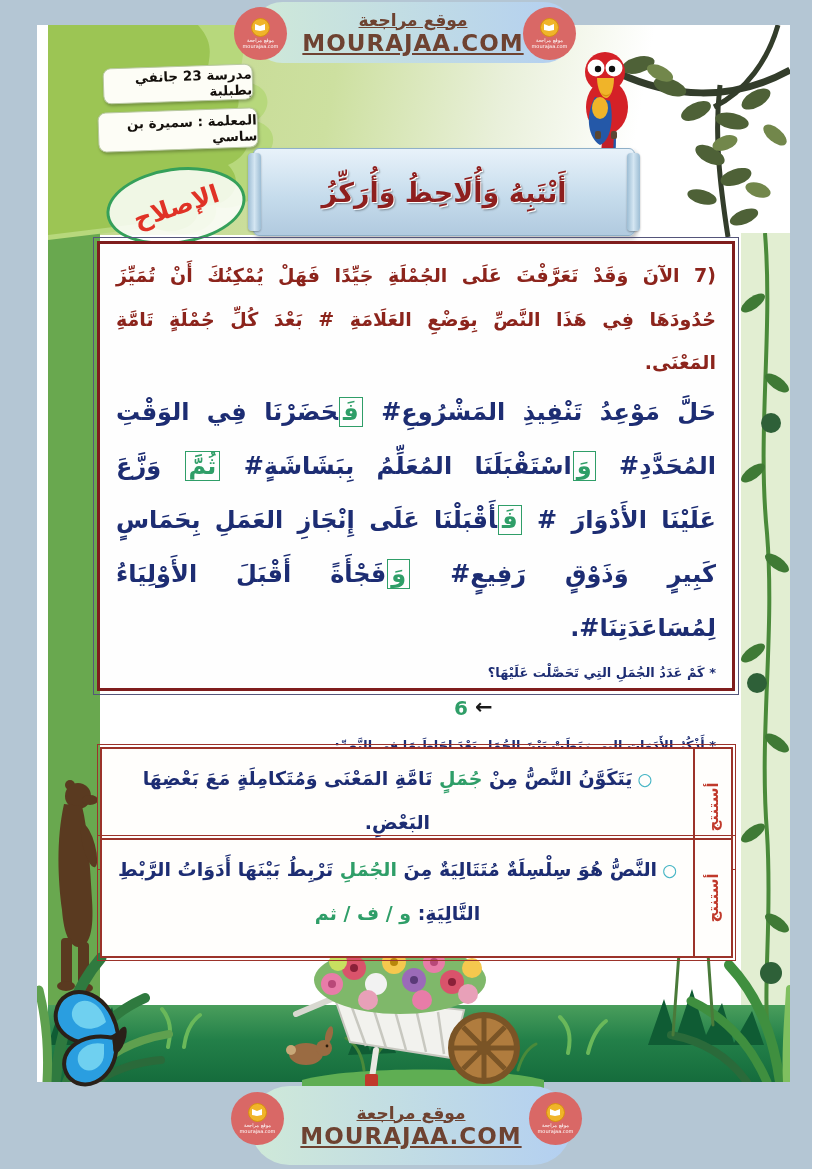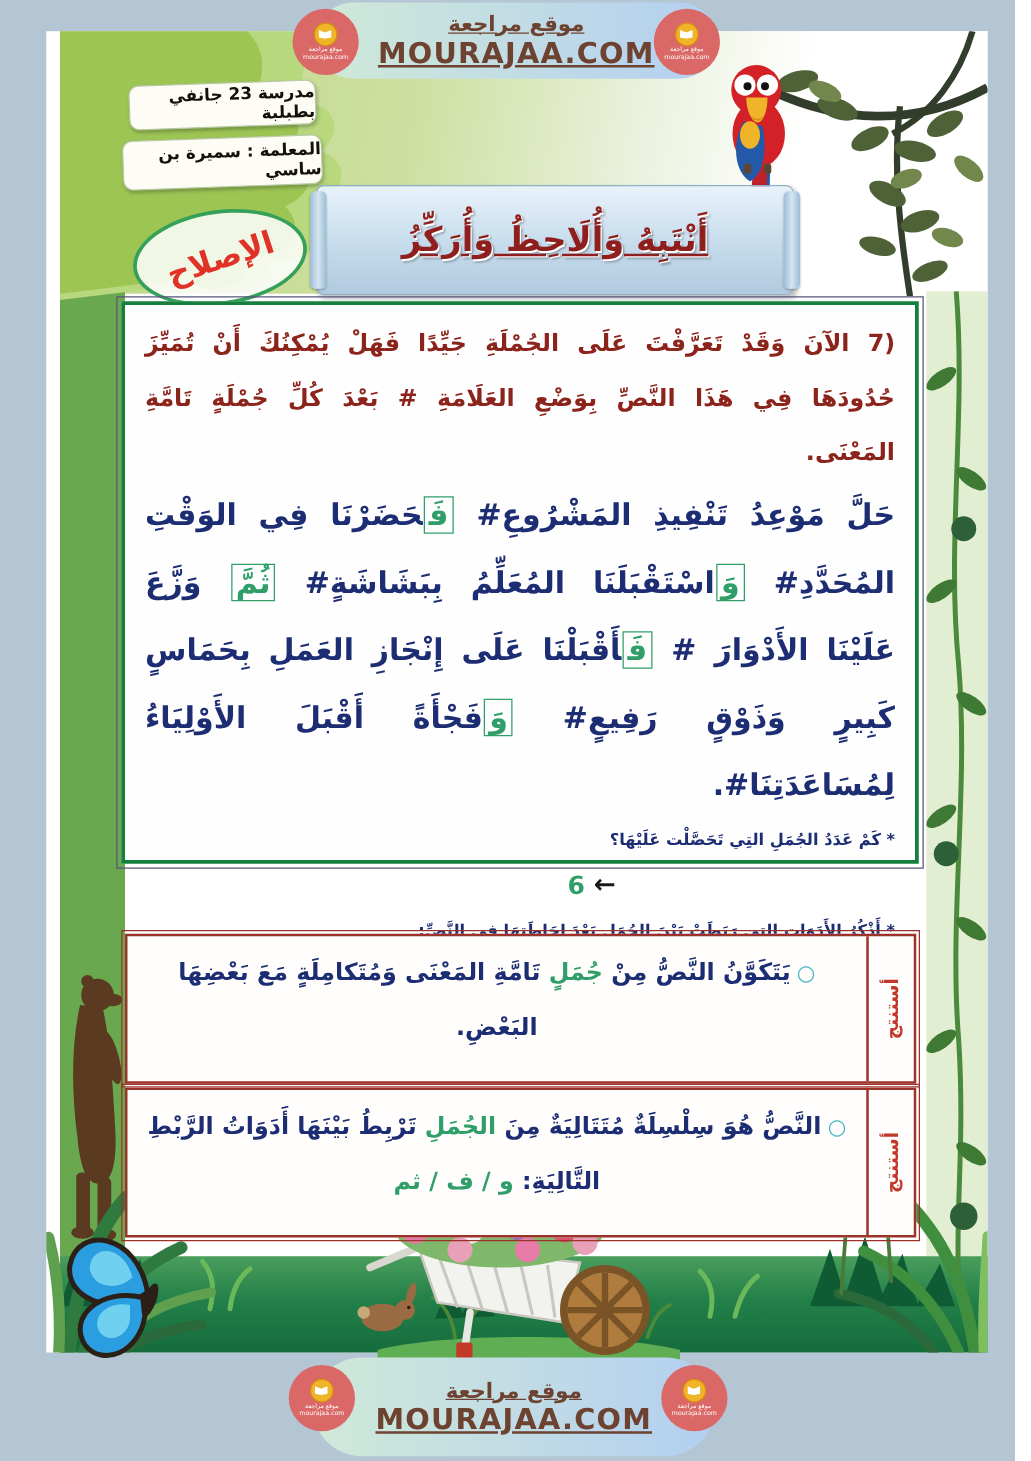--- a/index.html
+++ b/index.html
@@ -60,49 +60,49 @@
   
   .banner { position:absolute; left:253px; top:148px; width:382px; height:88px; z-index:3;
     background:linear-gradient(180deg,#e8f2fa 0%,#c6dcec 55%,#b1cadf 100%);
     border:1px solid #8fb0c8; border-radius:6px;
     display:flex; align-items:center; justify-content:center;
     box-shadow:2px 3px 4px rgba(0,0,0,.25); }
   .banner::before, .banner::after { content:""; position:absolute; top:4px; bottom:4px; width:13px;
     background:linear-gradient(90deg,#9dbdd4,#d4e6f2,#9dbdd4); border-radius:4px; box-shadow:0 1px 2px rgba(0,0,0,.3); }
   .banner::before { left:-6px; } .banner::after { right:-6px; }
   .banner-title { font-size:27px; font-weight:bold; color:#8e1f1e; direction:rtl;
-    text-shadow:1px 1px 0 #ffffff, 2px 2px 2px rgba(0,0,0,.35);text-decoration:underline; }
+    text-shadow:1px 1px 0 #ffffff, 2px 2px 2px rgba(0,0,0,.35); }
 
   
   .correction { position:absolute; left:106px; top:168px; width:140px; height:76px; z-index:3;
     border:3px solid #35a05a; border-radius:50%; background:rgba(255,255,255,.85);
     display:flex; align-items:center; justify-content:center; transform:rotate(-8deg); }
   .correction-label { color:#e03226; font-size:25px; font-weight:bold; transform:rotate(-10deg); direction:rtl; }
 
   
   .main-box { position:absolute; left:97px; top:241px; width:638px; height:450px; z-index:3;
-    background:#fefefe; border:3px solid #15803d; outline:1px solid #55557a; outline-offset:3px;
+    background:#fefefe; border:3px solid #7f1d1d; outline:1px solid #55557a; outline-offset:3px;
     padding:10px 16px 8px; direction:rtl; }
   .q7 { color:#8c241c; font-size:19px; font-weight:bold; line-height:2.3; text-align:justify; word-spacing:3px; }
   .q-num { direction:ltr; unicode-bidi:embed; }
   .para { color:#1d2d73; font-size:24px; font-weight:bold; line-height:2.25; text-align:justify; word-spacing:3px; }
   .hl { color:#2f9e68; }
   .hl-box { color:#2f9e68; border:1.5px solid #2f9e68; padding:0 3px; margin:0 1px; }
   .sub-q { color:#1d2d73; font-size:13px; font-weight:bold; line-height:2.2; text-align:right; margin-top:4px; }
   .ans-row { display:flex; direction:ltr; align-items:center; gap:7px; font-size:20px; font-weight:bold;
     line-height:1.9; color:#222; }
   .ans-count { padding-left:338px; }
   .ans-tools { padding-left:22px; }
   .ans-green { color:#2f9e68; }
   .arrow-glyph { color:#1a1a1a; font-size:21px; }
 
   
   .concl { position:absolute; left:100px; width:633px; height:120px; z-index:3; background:#fffefc;
     border:2px solid #9c332a; outline:1px solid #9c332a; outline-offset:2px; display:flex; direction:ltr; }
-  .concl-1 { top:700px;margin-top:47px; } .concl-2 { top:838px;margin-top:32px; }
+  .concl-1 { top:700px;margin-top:47px; } .concl-2 { top:838px; }
   .concl-content { flex:1; direction:rtl; color:#1d2d73; font-size:19px; font-weight:bold;
     line-height:2.3; text-align:center; padding:8px 14px; }
   .concl-tab { width:38px; border-left:2px solid #9c332a; position:relative; }
   .tab-label { position:absolute; top:50%; left:50%; transform:translate(-50%,-50%) rotate(-90deg);
     white-space:nowrap; color:#c0392b; font-weight:bold; font-size:15px; letter-spacing:1px; direction:rtl; }
   .bullet { color:#45b5c5; font-size:17px; margin-left:5px; }
 </style>
 </head>
 <body>
 

